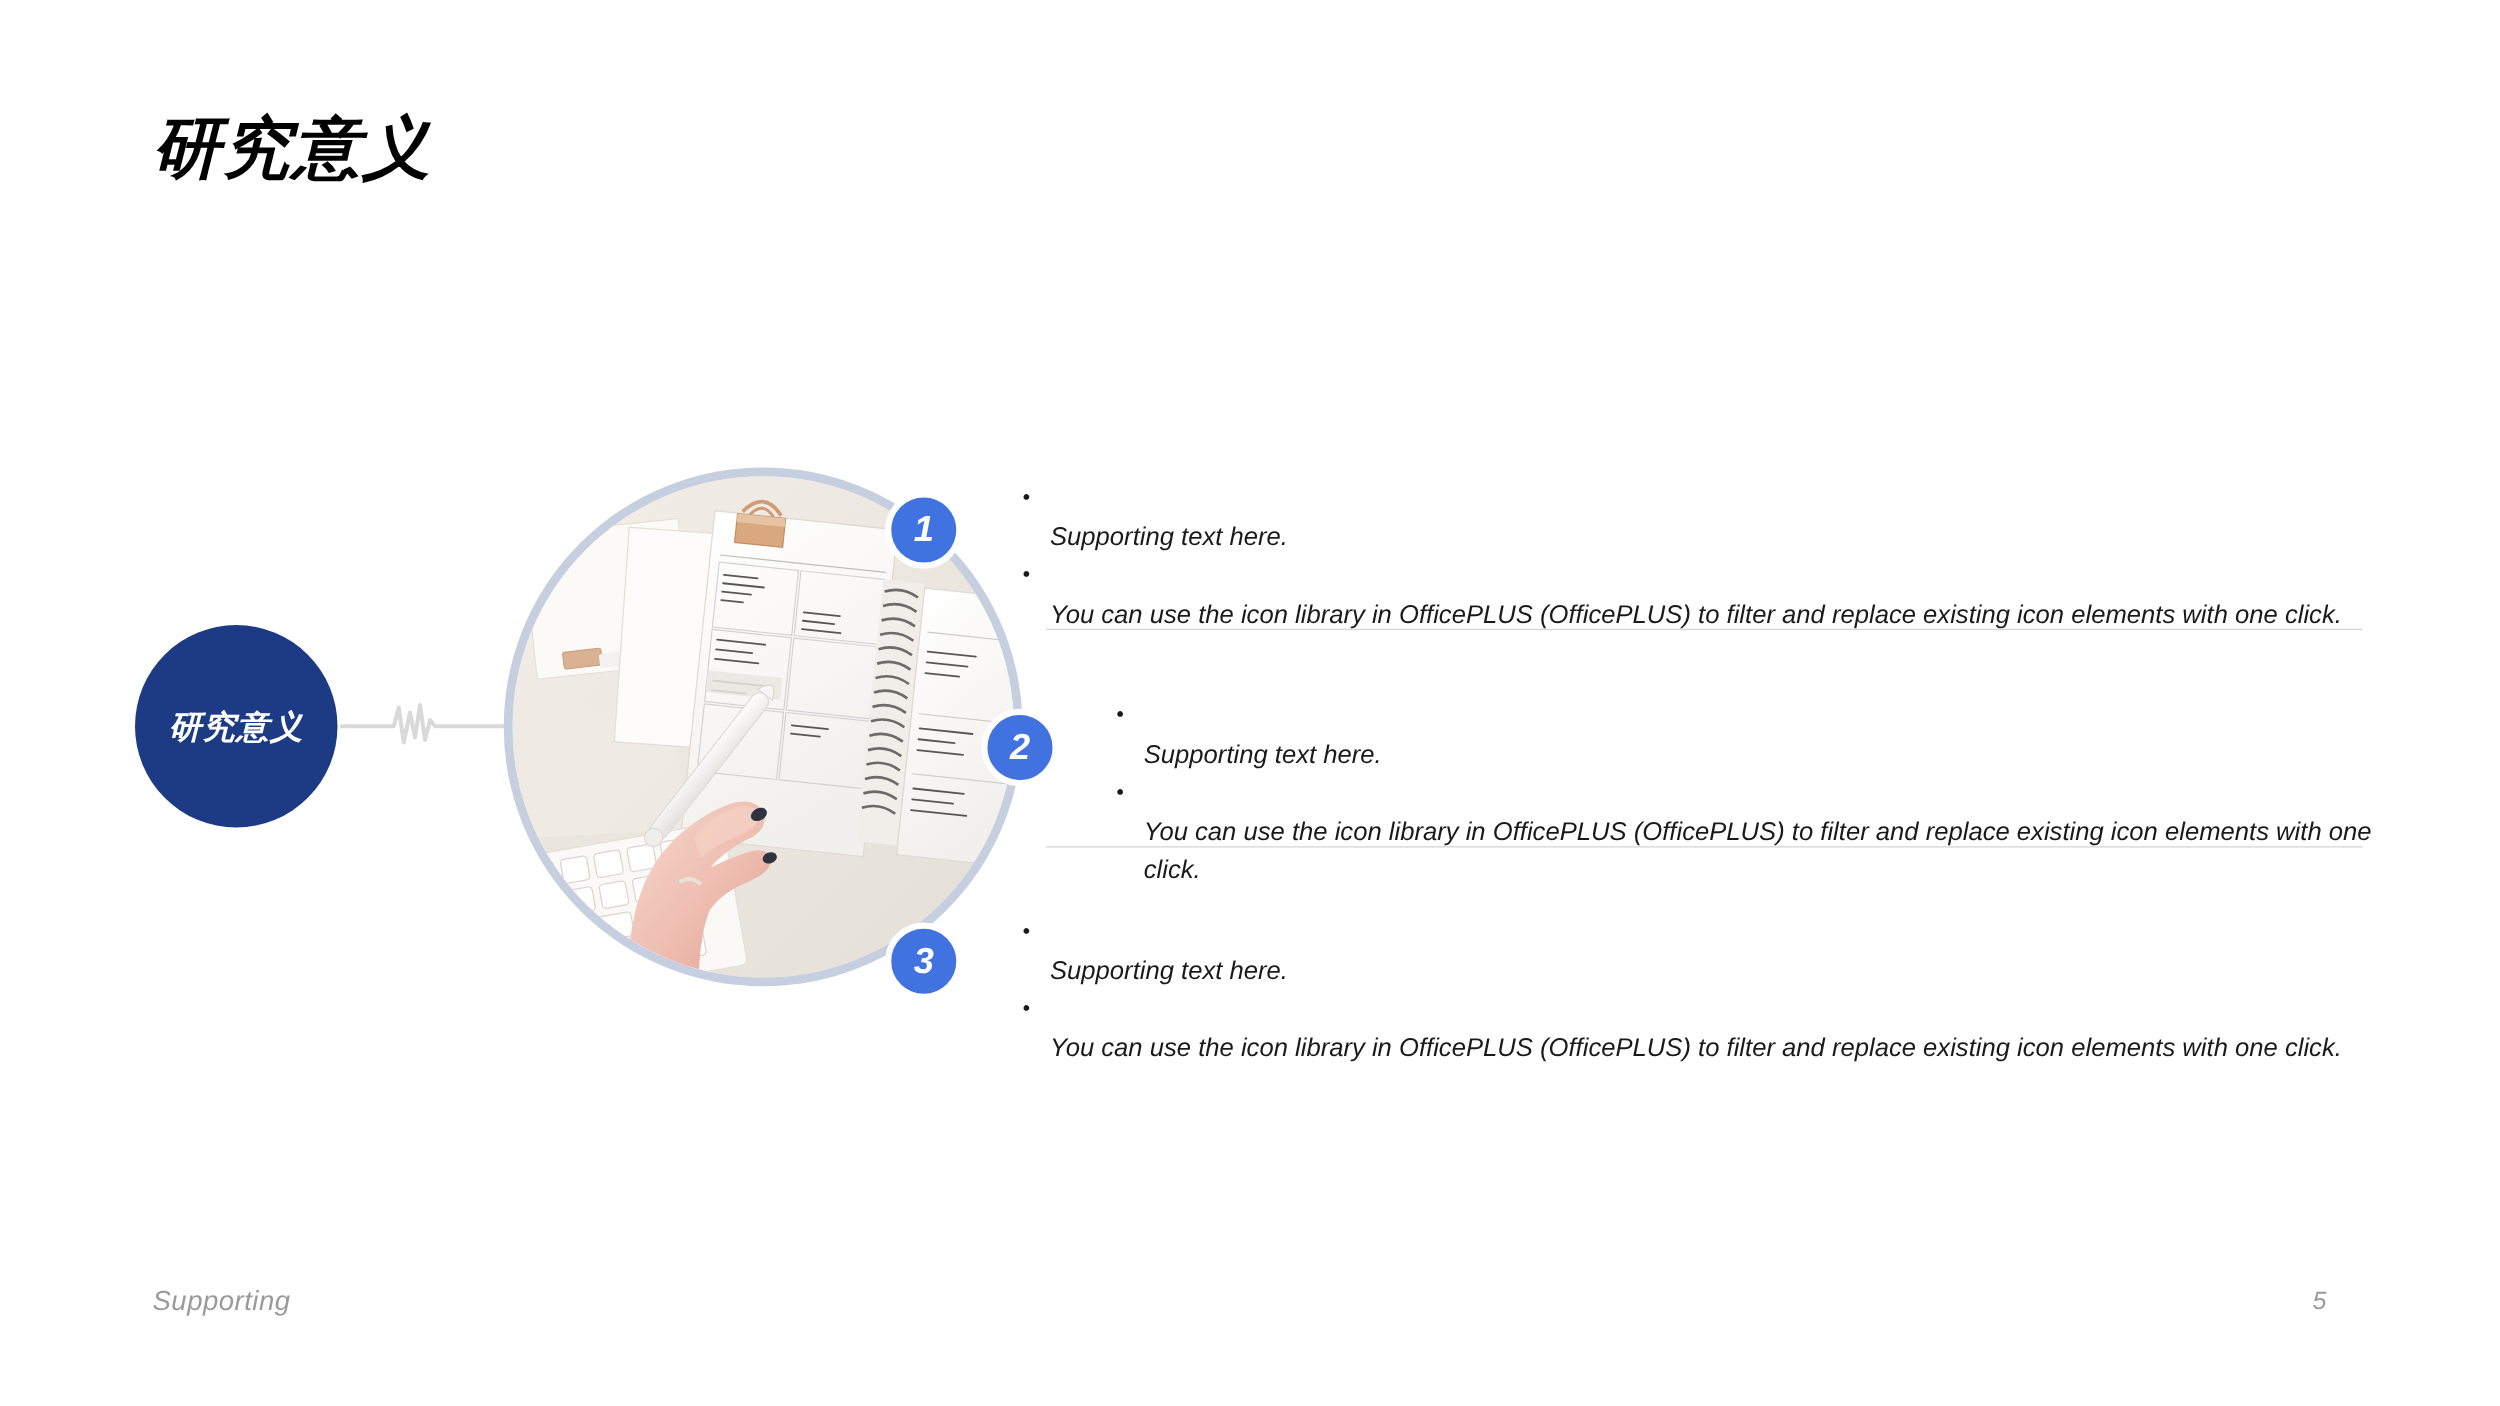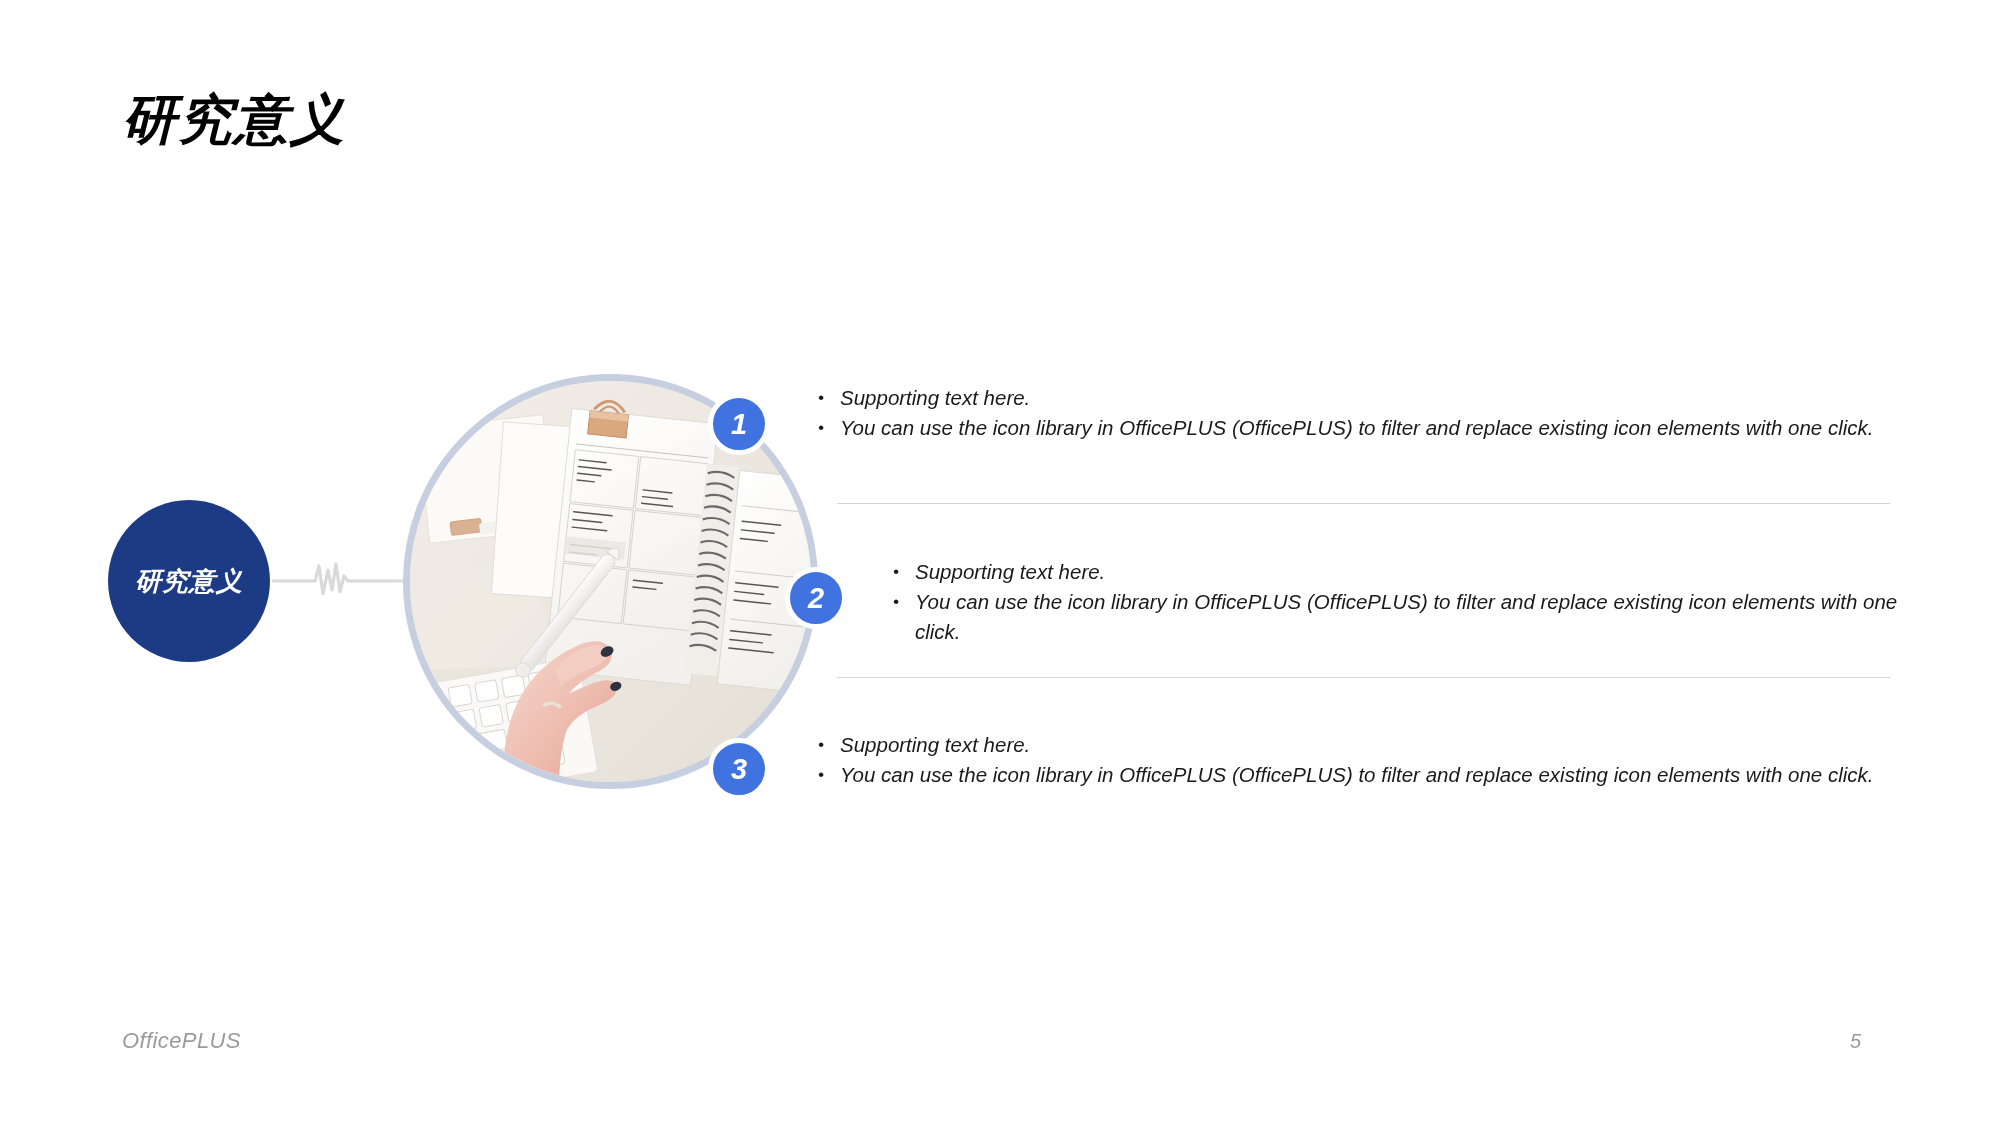--- a/index.html
+++ b/index.html
@@ -122,20 +122,21 @@
   .bullet-dot {
     flex: 0 0 auto;
     width: 22px;
     font-size: 17px;
     line-height: 30px;
     color: #1a1a1a;
     text-align: left;
   }
   .bullet-text {
     flex: 1 1 auto;
+    margin-top: 32px;
   }
 
   
   .divider {
     position: absolute;
     height: 1px;
     background: #d4d4d4;
   }
   .divider-1 { left: 837px; top: 503px; width: 1053px; }
   .divider-2 { left: 837px; top: 677px; width: 1053px; }
@@ -380,16 +381,16 @@
     <div class="bullet-row">
       <span class="bullet-dot">•</span>
       <span class="bullet-text">Supporting text here.</span>
     </div>
     <div class="bullet-row">
       <span class="bullet-dot">•</span>
       <span class="bullet-text">You can use the icon library in OfficePLUS  (OfficePLUS) to filter and replace existing icon elements with one click.</span>
     </div>
   </div>
 
-  <div class="footer-brand">OfficePLUS</div>
+  <div class="footer-brand">Supporting</div>
   <div class="footer-pagenum">5</div>
 
 </div>
 
 </body></html>

